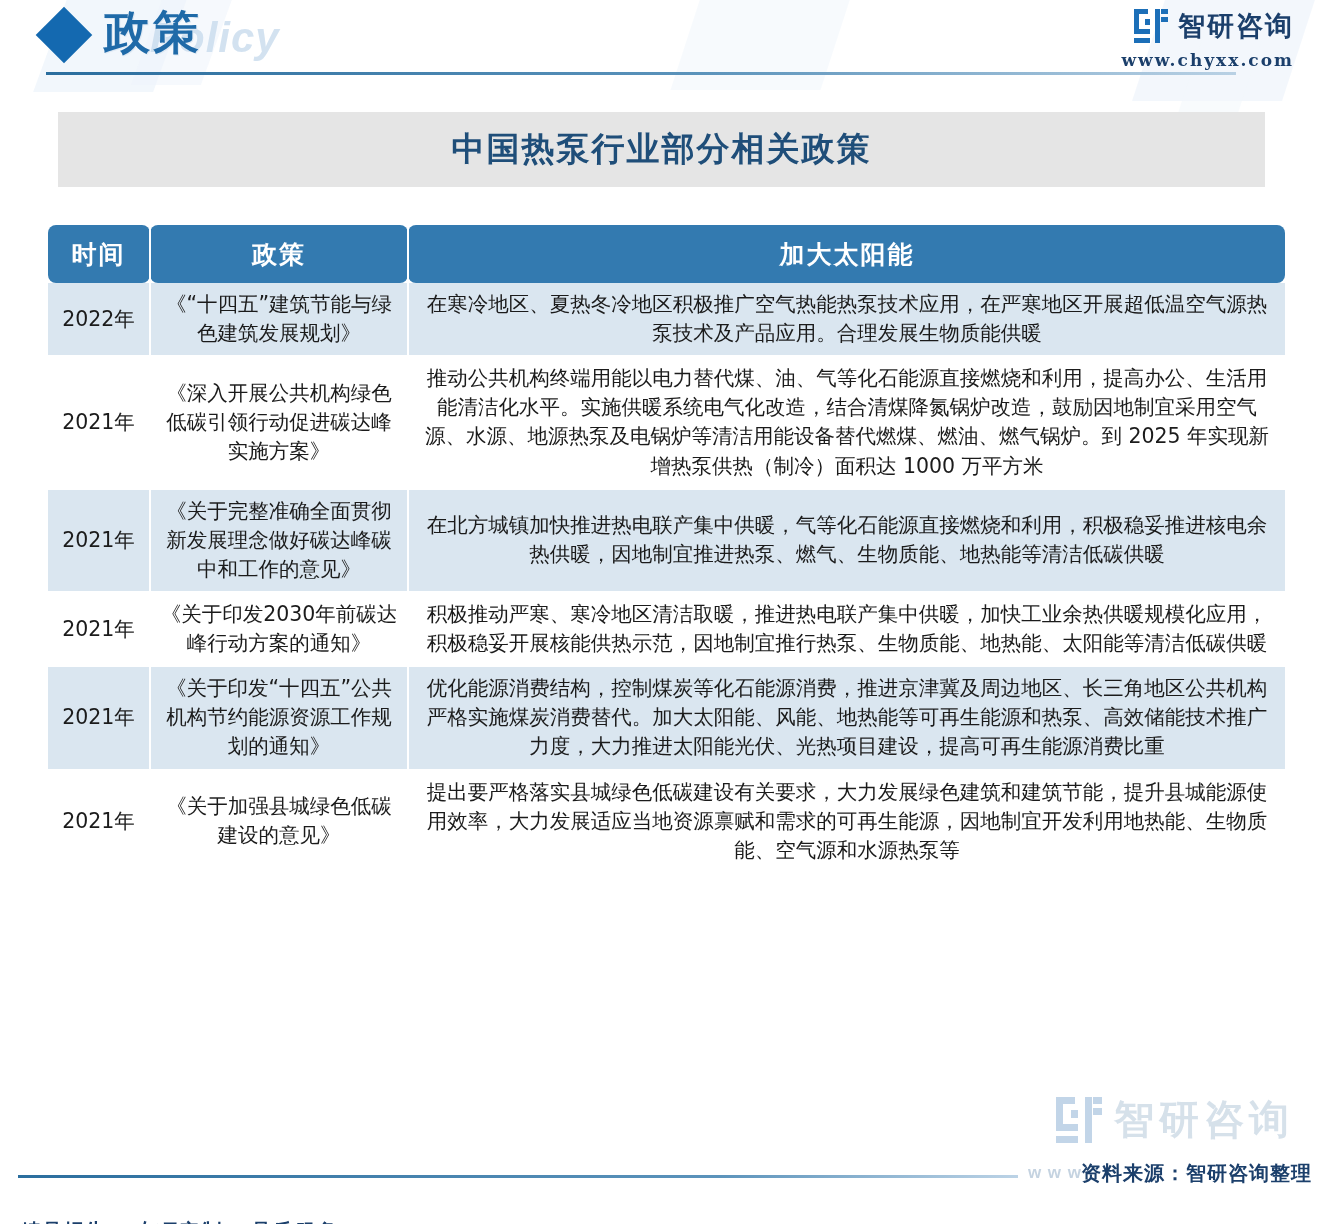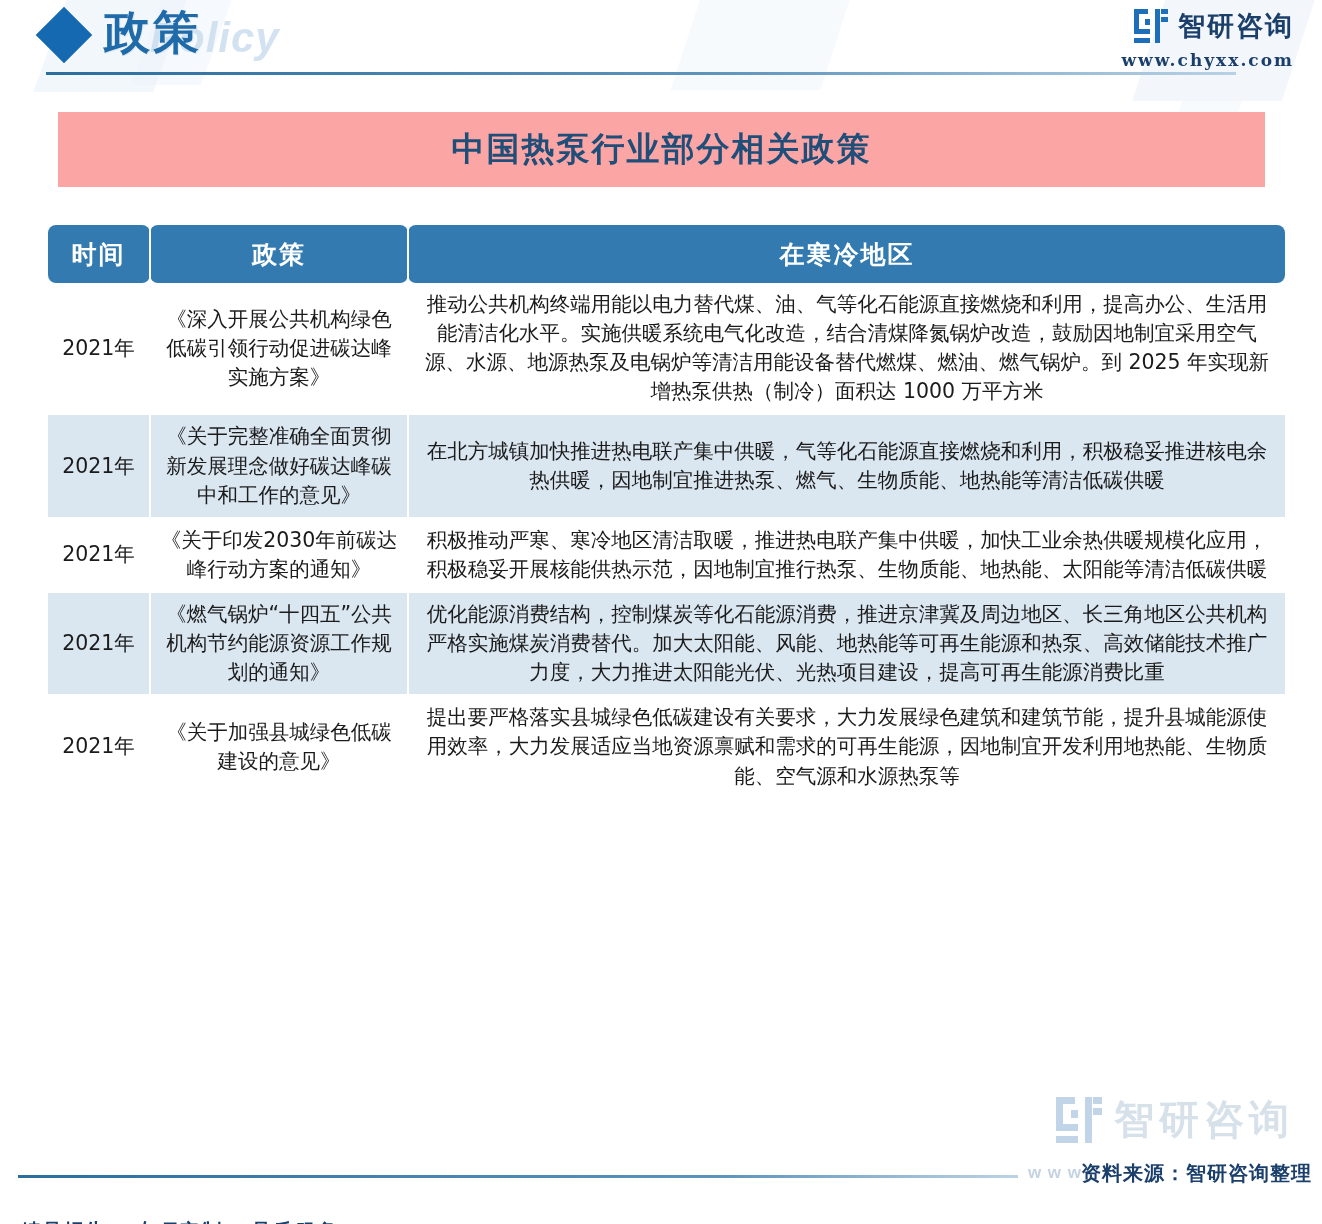--- a/index.html
+++ b/index.html
@@ -137,21 +137,21 @@
     font-weight: bold;
     color: #1b3f6b;
     letter-spacing: 2px;
   }
 
   
   .title-banner {
     position: absolute;
     left: 58px; top: 112px;
     width: 1207px; height: 75px;
-    background: #fca5a5;
+    background: #e5e5e5;
     display: flex;
     align-items: center;
     justify-content: center;
   }
   .title-banner .t {
     font-family: "DejaVu Serif", "Liberation Serif", serif;
     font-size: 33px;
     font-weight: bold;
     color: #1f4e79;
     letter-spacing: 2px;
@@ -311,42 +311,47 @@
     <table class="policy">
       <colgroup>
         <col class="c-time">
           <col class="c-policy">
           <col class="c-detail">
       </colgroup>
       <thead>
         <tr>
           <th>时间</th>
           <th>政策</th>
-          <th>在寒冷地区</th>
+          <th>加大太阳能</th>
         </tr>
       </thead>
       <tbody>
+        <tr class="odd">
+          <td class="time">2022年</td>
+          <td class="policy-name">《“十四五”建筑节能与绿色建筑发展规划》</td>
+          <td class="detail">在寒冷地区、夏热冬冷地区积极推广空气热能热泵技术应用，在严寒地区开展超低温空气源热泵技术及产品应用。合理发展生物质能供暖</td>
+        </tr>
         <tr class="even">
           <td class="time">2021年</td>
           <td class="policy-name">《深入开展公共机构绿色低碳引领行动促进碳达峰实施方案》</td>
           <td class="detail">推动公共机构终端用能以电力替代煤、油、气等化石能源直接燃烧和利用，提高办公、生活用能清洁化水平。实施供暖系统电气化改造，结合清煤降氮锅炉改造，鼓励因地制宜采用空气源、水源、地源热泵及电锅炉等清洁用能设备替代燃煤、燃油、燃气锅炉。到 2025 年实现新增热泵供热（制冷）面积达 1000 万平方米</td>
         </tr>
         <tr class="odd">
           <td class="time">2021年</td>
           <td class="policy-name">《关于完整准确全面贯彻新发展理念做好碳达峰碳中和工作的意见》</td>
           <td class="detail">在北方城镇加快推进热电联产集中供暖，气等化石能源直接燃烧和利用，积极稳妥推进核电余热供暖，因地制宜推进热泵、燃气、生物质能、地热能等清洁低碳供暖</td>
         </tr>
         <tr class="even">
           <td class="time">2021年</td>
           <td class="policy-name">《关于印发2030年前碳达峰行动方案的通知》</td>
           <td class="detail">积极推动严寒、寒冷地区清洁取暖，推进热电联产集中供暖，加快工业余热供暖规模化应用，积极稳妥开展核能供热示范，因地制宜推行热泵、生物质能、地热能、太阳能等清洁低碳供暖</td>
         </tr>
         <tr class="odd">
           <td class="time">2021年</td>
-          <td class="policy-name">《燃气锅炉“十四五”公共机构节约能源资源工作规划的通知》</td>
+          <td class="policy-name">《关于印发“十四五”公共机构节约能源资源工作规划的通知》</td>
           <td class="detail">优化能源消费结构，控制煤炭等化石能源消费，推进京津冀及周边地区、长三角地区公共机构严格实施煤炭消费替代。加大太阳能、风能、地热能等可再生能源和热泵、高效储能技术推广力度，大力推进太阳能光伏、光热项目建设，提高可再生能源消费比重</td>
         </tr>
         <tr class="even">
           <td class="time">2021年</td>
           <td class="policy-name">《关于加强县城绿色低碳建设的意见》</td>
           <td class="detail">提出要严格落实县城绿色低碳建设有关要求，大力发展绿色建筑和建筑节能，提升县城能源使用效率，大力发展适应当地资源禀赋和需求的可再生能源，因地制宜开发利用地热能、生物质能、空气源和水源热泵等</td>
         </tr>
       </tbody>
     </table>
   </div>

